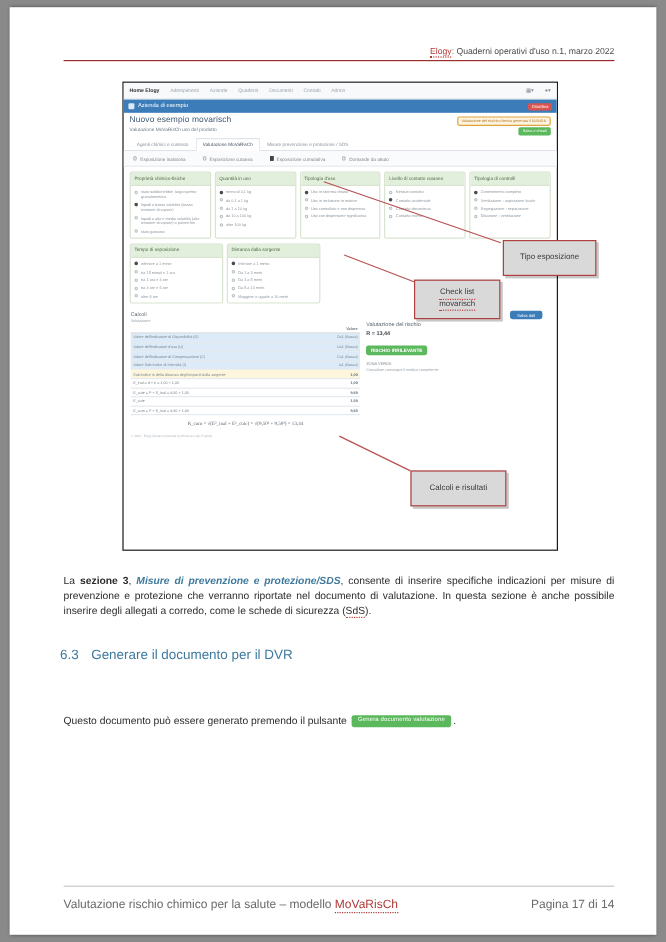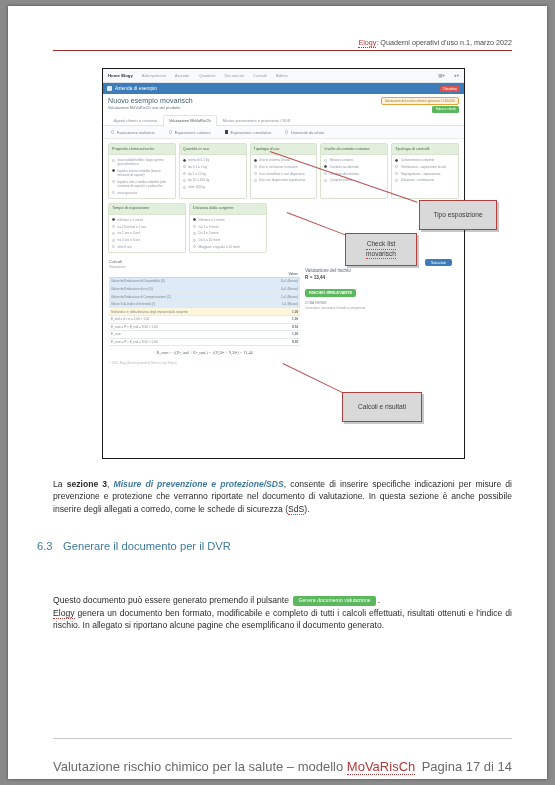--- a/index.html
+++ b/index.html
@@ -145,37 +145,37 @@
   
   .caption {
     position:absolute; left:45px; top:455px; width:459px; text-align:center;
     font-size:7.2px; font-style:italic; color:#5a5a5a;
   }
   .body {
     position:absolute; left:45px; width:459px;
     font-size:8.6px; color:#2b2b2b; line-height:1.45; text-align:justify;
   }
   .p1 { top:472px; }
-  .h63 { position:absolute; left:29px; top:534px; width:459px; font-size:11.2px; color:#3f7a9e; }
+  .h63 { position:absolute; left:42px; top:534px; width:459px; font-size:11.2px; color:#3f7a9e; }
   .h63 .num { display:inline-block; width:26px; }
   .p2 { top:549px; }
   .p3 { top:588px; }
   .p4 { top:601px; }
   .accent { color:#3f7a9e; font-weight:600;font-style:italic; }
   .wavy { border-bottom:1px dotted #c04040; }
   .inlinebtn {
     display:inline-block; background:#5cb85c; color:#fff; font-size:5px;
     padding:1.5px 5px; border-radius:2px; vertical-align:middle;
     margin:0 2px; letter-spacing:.1px;
   }
   .footer {
     position:absolute; left:45px; top:732px; width:459px;
-    border-top:1px solid #c9c9c9; padding-top:20px;
+    border-top:1px solid #c9c9c9; padding-top:10px;
     display:flex; justify-content:space-between;
-    font-size:13px; color:#6a6a6a;
+    font-size:10px; color:#6a6a6a;
   }
   .footer .fl .red { color:#b03a3a; border-bottom:1px dotted #b03a3a; }
 </style>
 </head>
 <body>
 
 <div class="page">
 
   <div class="hdr">
     <span class="brand">Elogy</span><span>: Quaderni operativi d'uso n.1, marzo 2022</span>
@@ -497,23 +497,20 @@
 
   <div class="h63">
     <span class="num">6.3</span><span>Generare il documento per il DVR</span>
   </div>
 
 
   <div class="body p3" style="text-align:left;">
     <span>Questo documento può essere generato premendo il pulsante </span><span class="inlinebtn">Genera documento valutazione</span><span>.</span>
   </div>
 
-  <div class="body p4">
-    <span class="wavy">Elogy</span><span> genera un documento ben formato, modificabile e completo di tutti i calcoli effettuati, risultati ottenuti e l'indice di rischio. In allegato si riportano alcune pagine che esemplificano il documento generato.</span>
-  </div>
 
   <div class="footer">
     <div class="fl">
       <span>Valutazione rischio chimico per la salute – modello </span><span class="red">MoVaRisCh</span>
     </div>
     <div>Pagina 17 di 14</div>
   </div>
 
 </div>
 

